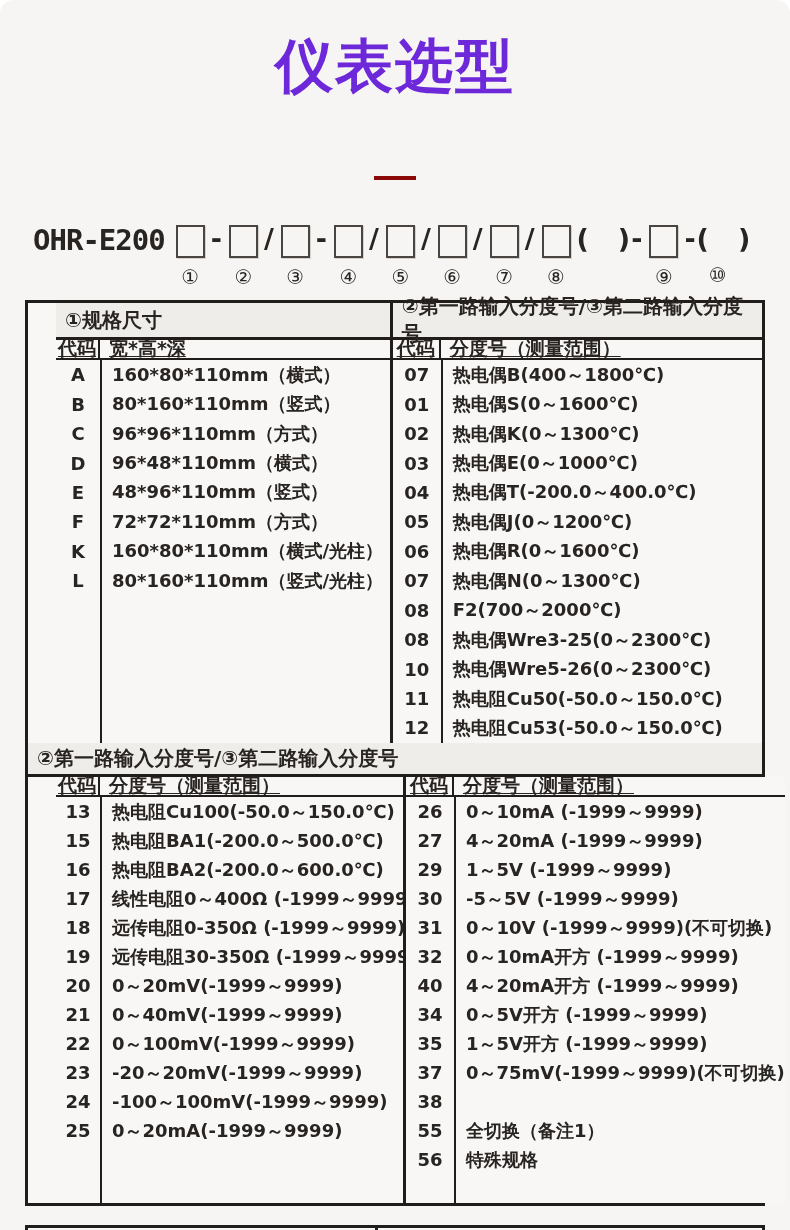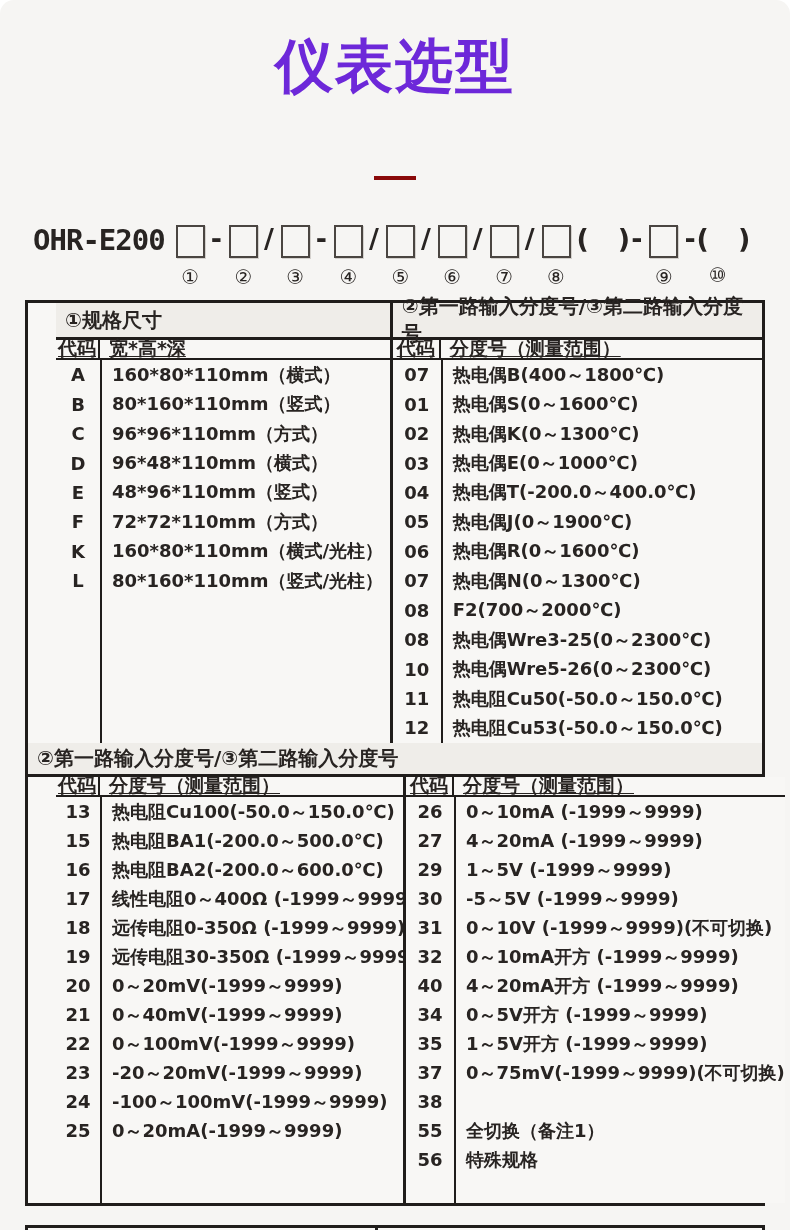--- a/index.html
+++ b/index.html
@@ -194,21 +194,21 @@
             <div class="trow">
             <div class="tc1">03</div>
             <div class="tc2">热电偶E(0～1000℃)</div>
           </div>
             <div class="trow">
             <div class="tc1">04</div>
             <div class="tc2">热电偶T(-200.0～400.0℃)</div>
           </div>
             <div class="trow">
             <div class="tc1">05</div>
-            <div class="tc2">热电偶J(0～1900℃)</div>
+            <div class="tc2">热电偶J(0～1200℃)</div>
           </div>
             <div class="trow">
             <div class="tc1">06</div>
             <div class="tc2">热电偶R(0～1600℃)</div>
           </div>
             <div class="trow">
             <div class="tc1">07</div>
             <div class="tc2">热电偶N(0～1300℃)</div>
           </div>
             <div class="trow">

